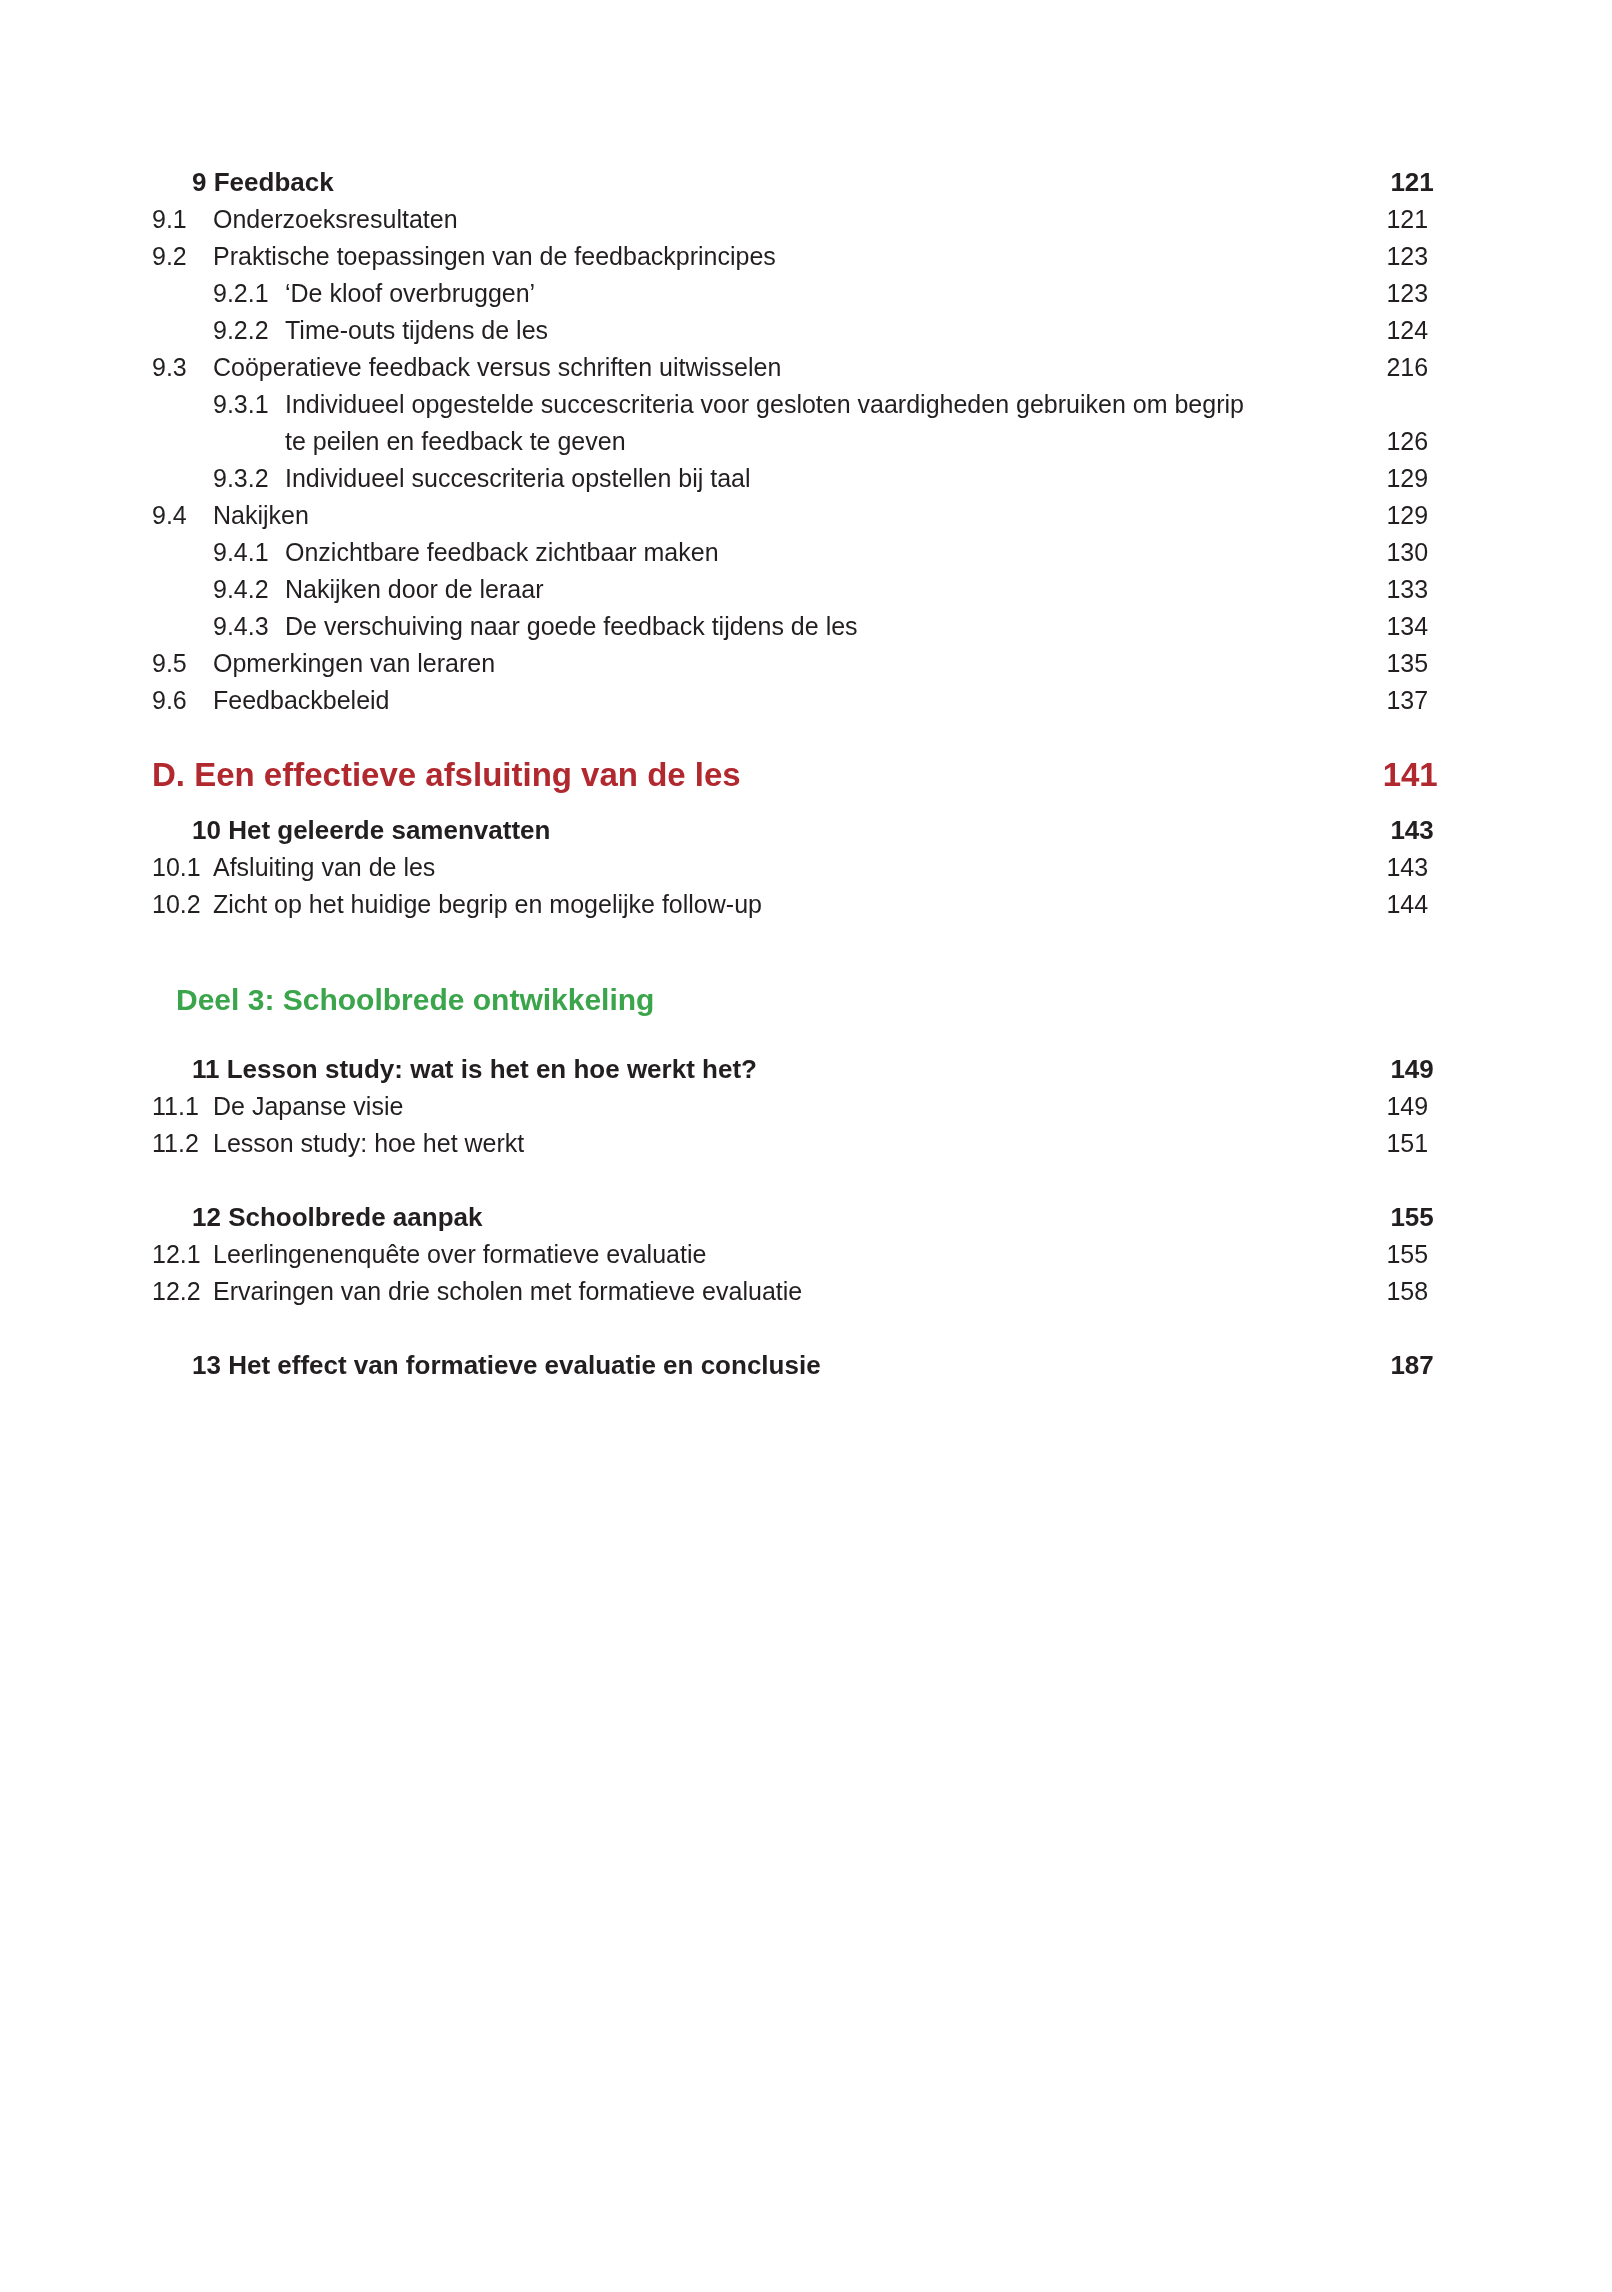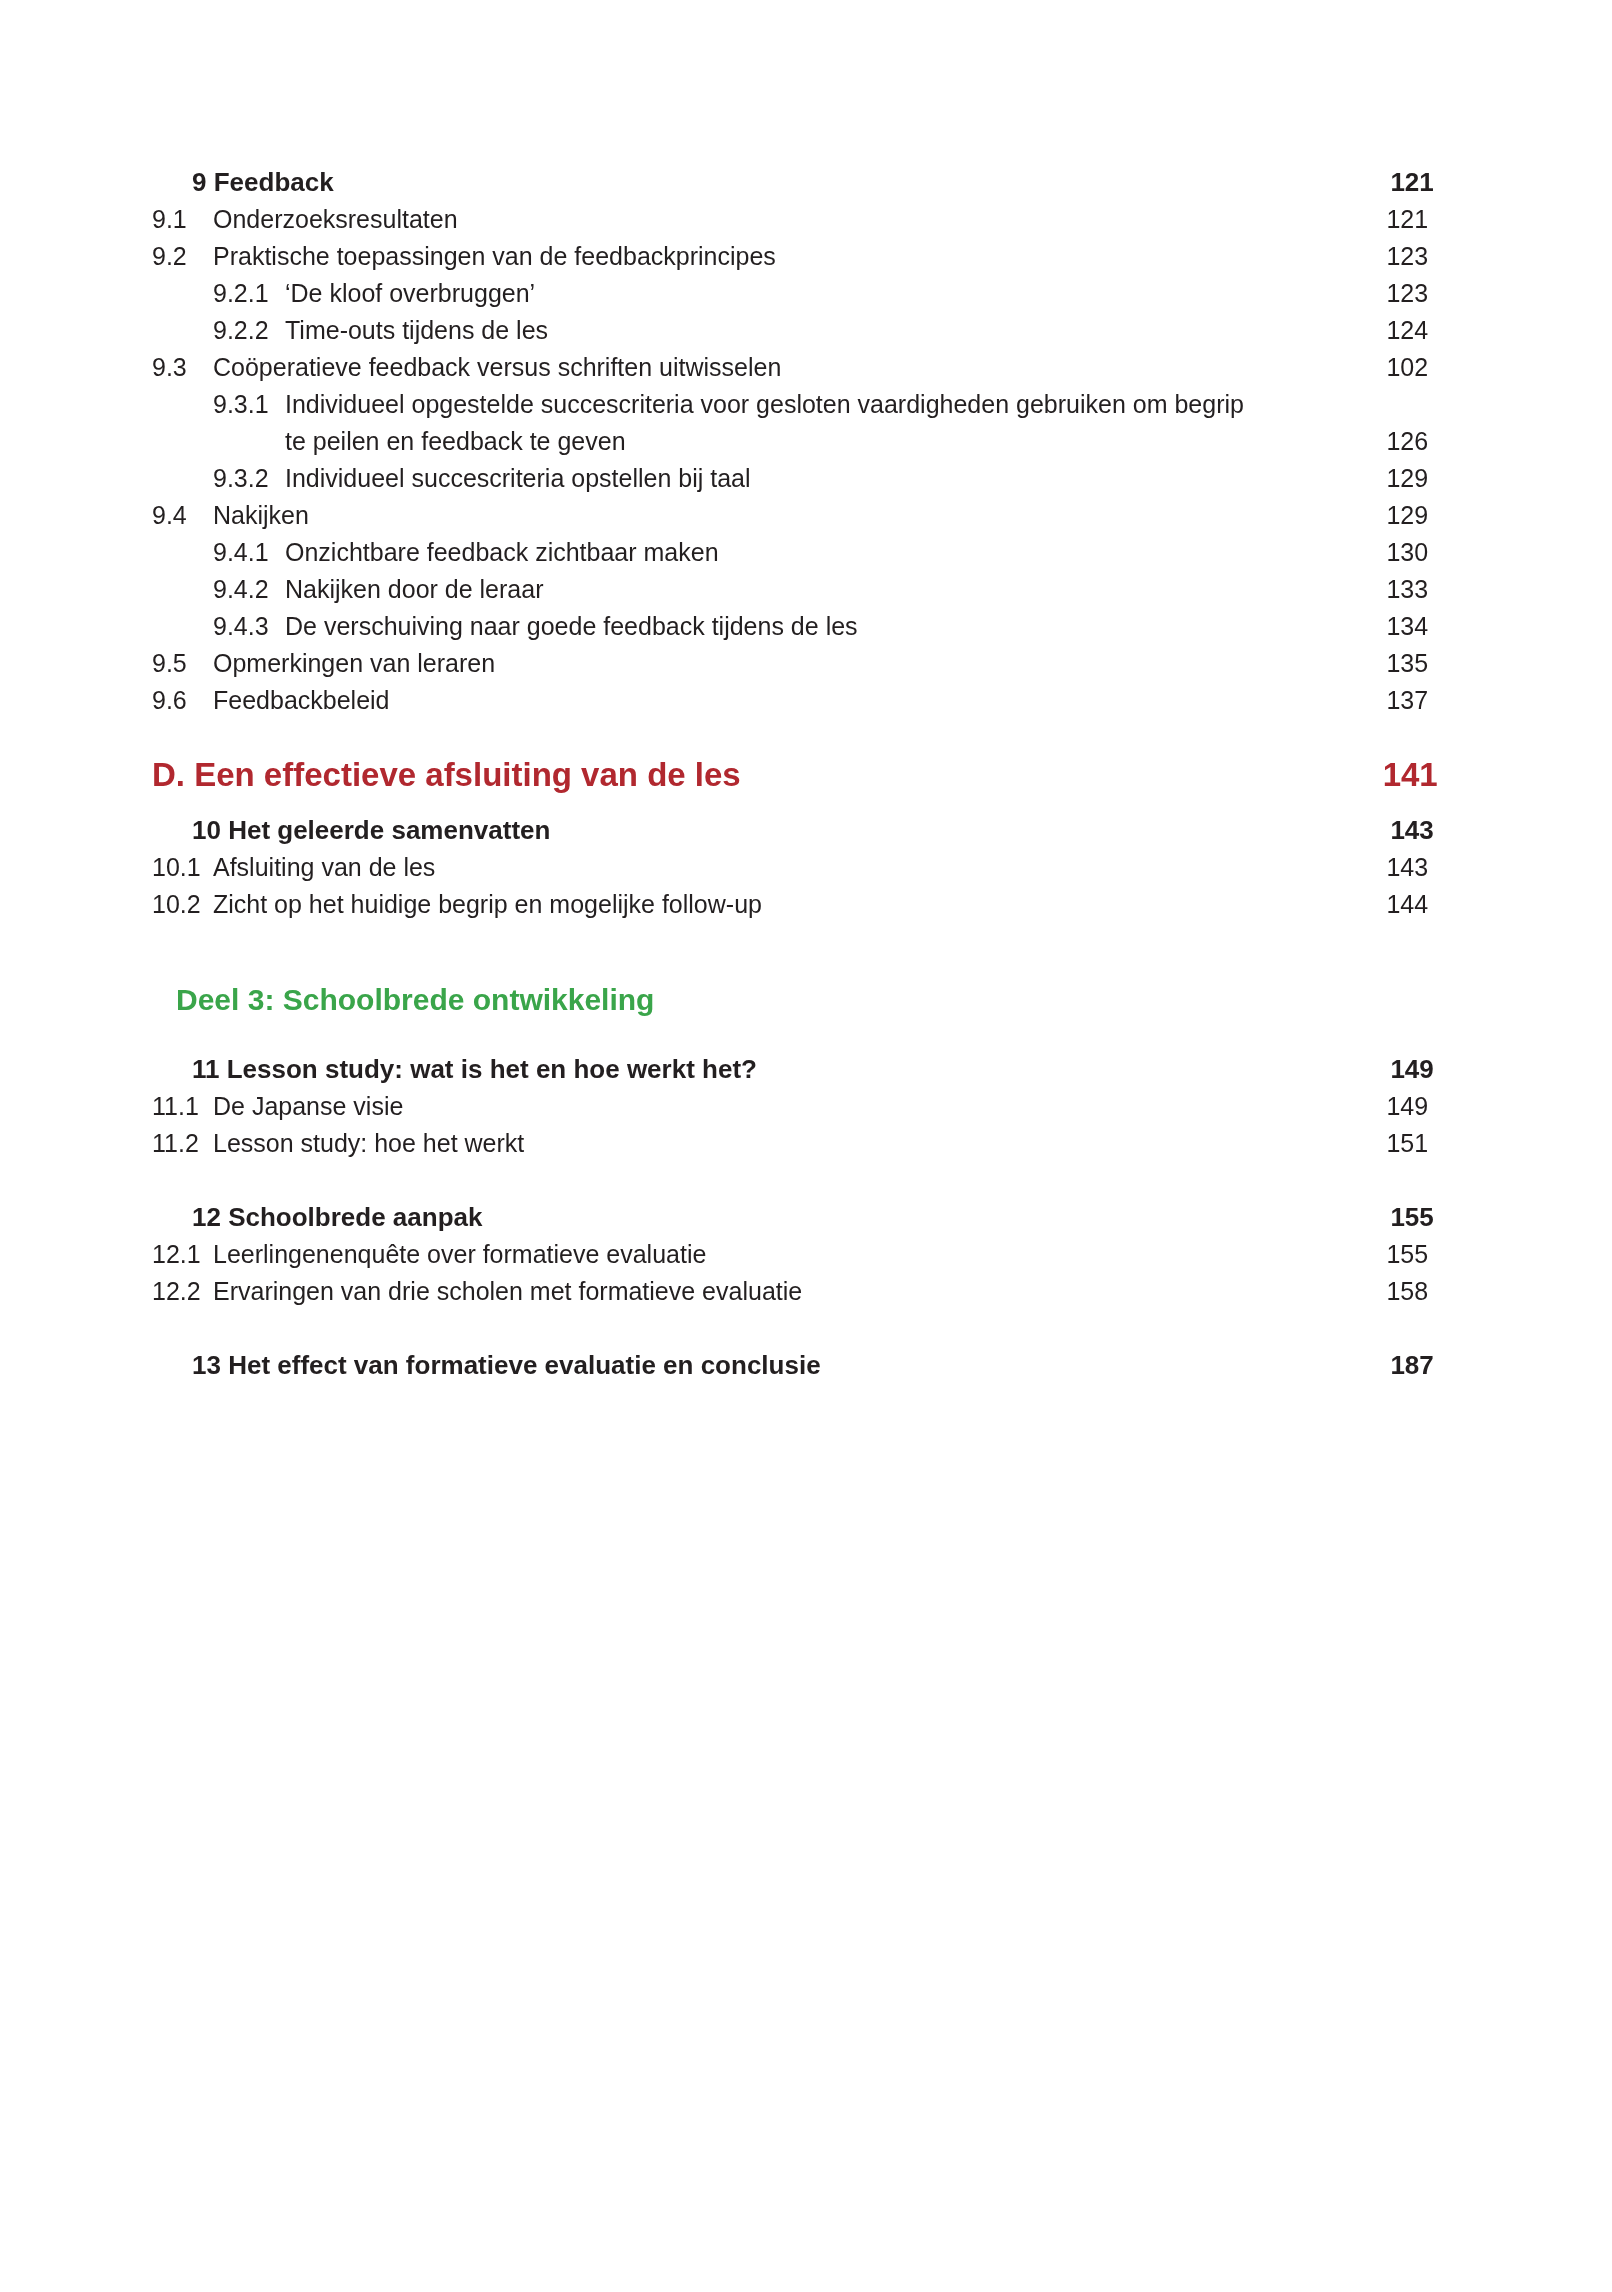--- a/index.html
+++ b/index.html
@@ -51,21 +51,21 @@
     <span class="page">123</span>
   </div>
   <div class="row l3">
     <span class="num">9.2.2</span>
     <span class="title">Time-outs tijdens de les</span>
     <span class="page">124</span>
   </div>
   <div class="row">
     <span class="num">9.3</span>
     <span class="title">Coöperatieve feedback versus schriften uitwisselen</span>
-    <span class="page">102</span>
+    <span class="page">216</span>
   </div>
   <div class="row l3">
     <span class="num">9.3.1</span>
     <span class="title">Individueel opgestelde succescriteria voor gesloten vaardigheden gebruiken om begrip</span>
   </div>
   <div class="row l3cont">
     <span class="title">te peilen en feedback te geven</span>
     <span class="page">126</span>
   </div>
   <div class="row l3">

